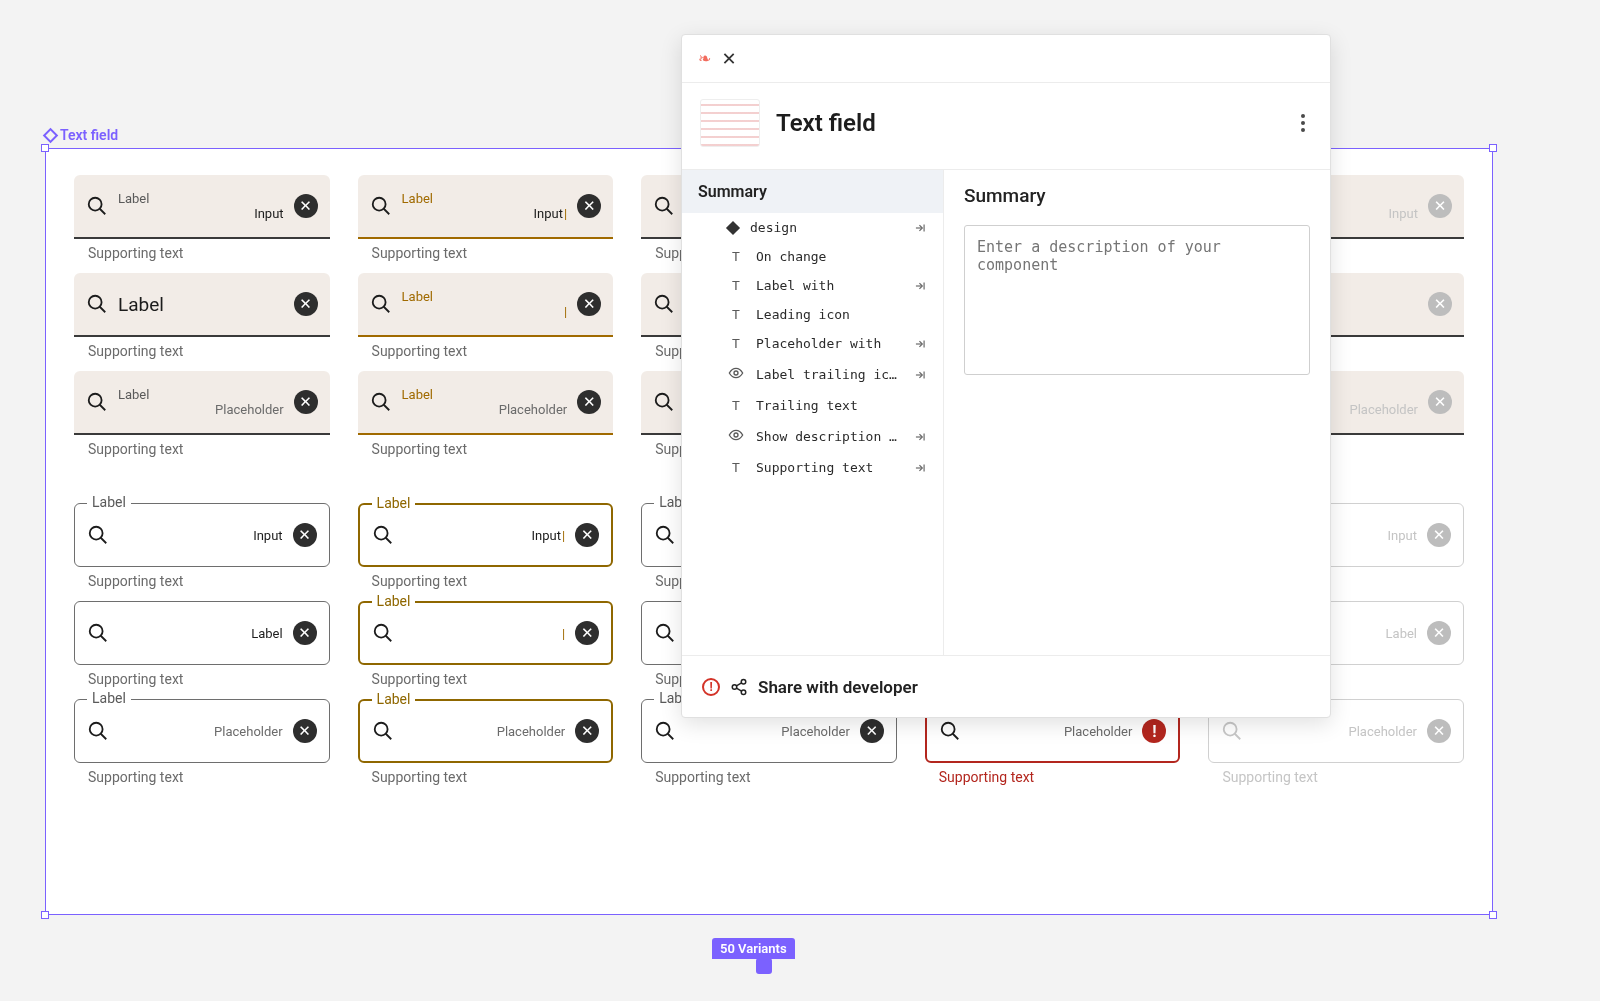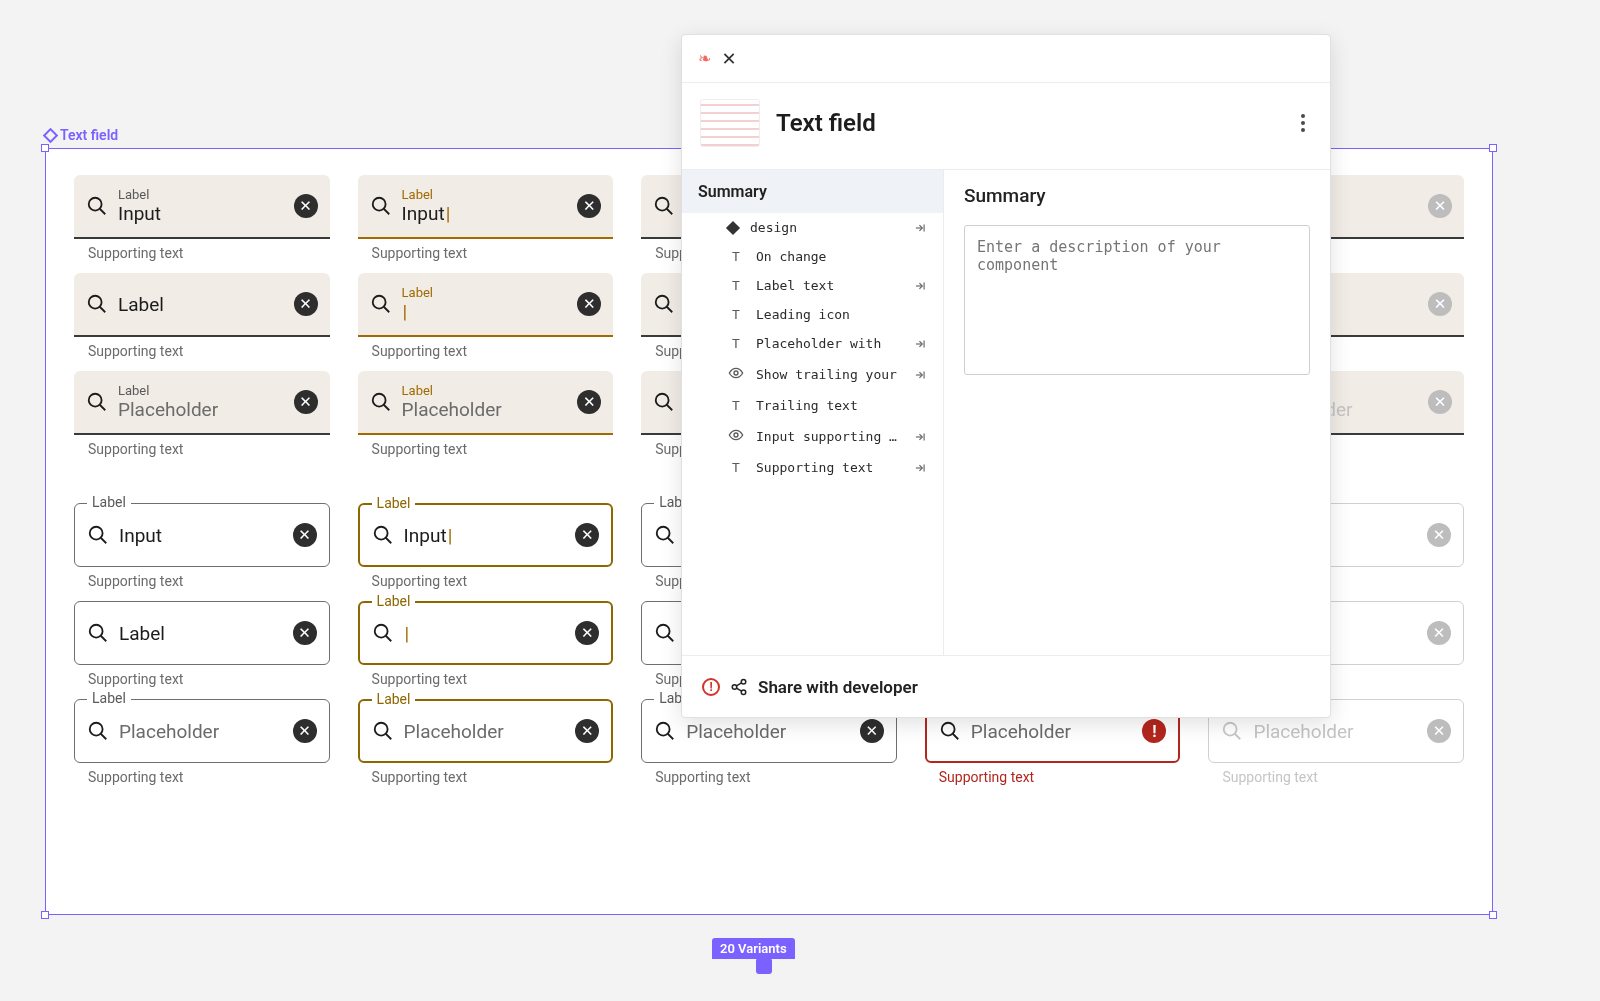--- a/index.html
+++ b/index.html
@@ -62,21 +62,21 @@
     background:#f2ece7;
     border-bottom:2px solid #3a3a3a;
     border-radius:6px 6px 0 0;
     gap:10px;
   }
   .tf-filled.focus { border-bottom-color:#a06a00; }
   .tf-inner { flex:1; display:flex; flex-direction:column; }
   .tf-label { font-size:13px; color:#5a5a5a; }
   .tf-label.olive { color:#a06a00; }
   .tf-label.faded { color:#b9b9b9; }
-  .tf-value { font-size:19px; color:#1c1c1c; }
+  .tf-value { font-size:13px; color:#1c1c1c;text-align:right; }
   .tf-value.placeholder { color:#6b6b6b; }
   .tf-value.faded { color:#c4c4c4; }
   .tf-caret::after { content:"|"; color:#a06a00; font-weight:400; margin-left:1px; }
 
   
   .tf-filled.single .tf-inner { flex-direction:row; }
   .tf-filled.single .tf-label { font-size:19px; color:#1c1c1c; }
 
   
   .tf-out {
@@ -631,21 +631,21 @@
           </svg>
         <span class="tf-value faded" style="flex:1">Placeholder</span>
         <span class="ico-cancel grey">✕</span>
       </div>
       <span class="supporting faded">Supporting text</span>
     </div>
 
   </div>
 </div>
 
-<div class="variants-badge">20 Variants</div>
+<div class="variants-badge">50 Variants</div>
 <div class="variants-tail"></div>
 
 <div class="panel">
   <div class="panel-header">
     <span class="logo">❧</span>
     <span class="close">✕</span>
   </div>
 
   <div class="panel-component">
     <div class="thumb"></div>
@@ -671,21 +671,21 @@
                 <path d="M19 6v12"></path>
               </svg>
             </span>
           </div>
           <div class="param-row">
             <span class="glyph">T</span>
             <span class="pname">On change</span>
           </div>
           <div class="param-row">
             <span class="glyph">T</span>
-            <span class="pname">Label text</span>
+            <span class="pname">Label with</span>
             <span class="link-arrow">
               <svg width="14" height="14" viewBox="0 0 24 24" fill="none" stroke="#666" stroke-width="2">
                 <path d="M5 12h10"></path>
                 <path d="M11 7l5 5-5 5"></path>
                 <path d="M19 6v12"></path>
               </svg>
             </span>
           </div>
           <div class="param-row">
             <span class="glyph">T</span>
@@ -700,39 +700,39 @@
                 <path d="M11 7l5 5-5 5"></path>
                 <path d="M19 6v12"></path>
               </svg>
             </span>
           </div>
           <div class="param-row">
             <span class="glyph"><svg width="16" height="16" viewBox="0 0 24 24" fill="none" stroke="#5a5a5a" stroke-width="2">
                 <path d="M2 12s4-7 10-7 10 7 10 7-4 7-10 7S2 12 2 12z"></path>
                 <circle cx="12" cy="12" r="3"></circle>
               </svg></span>
-            <span class="pname">Show trailing your</span>
+            <span class="pname">Label trailing icon</span>
             <span class="link-arrow">
               <svg width="14" height="14" viewBox="0 0 24 24" fill="none" stroke="#666" stroke-width="2">
                 <path d="M5 12h10"></path>
                 <path d="M11 7l5 5-5 5"></path>
                 <path d="M19 6v12"></path>
               </svg>
             </span>
           </div>
           <div class="param-row">
             <span class="glyph">T</span>
             <span class="pname">Trailing text</span>
           </div>
           <div class="param-row">
             <span class="glyph"><svg width="16" height="16" viewBox="0 0 24 24" fill="none" stroke="#5a5a5a" stroke-width="2">
                 <path d="M2 12s4-7 10-7 10 7 10 7-4 7-10 7S2 12 2 12z"></path>
                 <circle cx="12" cy="12" r="3"></circle>
               </svg></span>
-            <span class="pname">Input supporting t…</span>
+            <span class="pname">Show description t…</span>
             <span class="link-arrow">
               <svg width="14" height="14" viewBox="0 0 24 24" fill="none" stroke="#666" stroke-width="2">
                 <path d="M5 12h10"></path>
                 <path d="M11 7l5 5-5 5"></path>
                 <path d="M19 6v12"></path>
               </svg>
             </span>
           </div>
           <div class="param-row">
             <span class="glyph">T</span>

